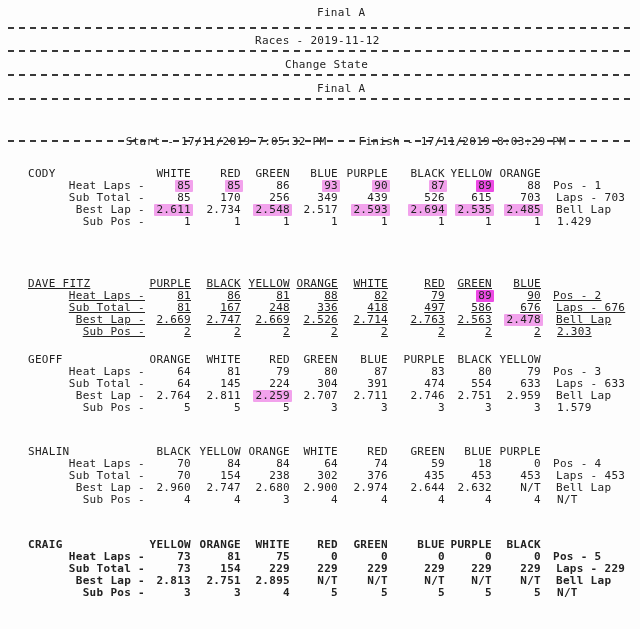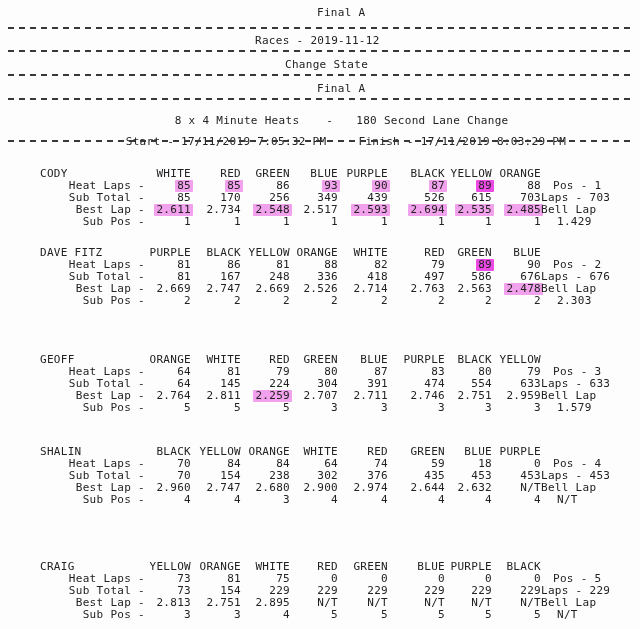--- a/index.html
+++ b/index.html
@@ -14,24 +14,24 @@
     position:absolute; left:8px; width:627px; height:2px;
     background:repeating-linear-gradient(90deg,#383838 0px,#383838 6px,transparent 6px,transparent 11px);
   }
   .gap-sep { margin-left:27px; }
   .gap-right { margin-left:23px; }
   .gap-finish { margin-left:32px; }
 
   .block { position:absolute; left:0; width:640px; height:60px; }
   .row { display:flex; height:12px; line-height:12px; white-space:pre; }
   .c-label { flex:0 0 145px; width:145px; text-align:right; }
-  .c-name  { flex:0 0 145px; width:145px; text-align:left; padding-left:40px; box-sizing:border-box; }
+  .c-name  { flex:0 0 145px; width:145px; text-align:left; padding-left:28px; box-sizing:border-box; }
   .c-val   { flex:0 0 auto; text-align:right; }
   .c-right { flex:0 0 auto; white-space:pre; }
-  .pl1  { padding-left:0; }
+  .pl1  { padding-left:15px; }
   .pl12 { padding-left:12px; }
   .pl16 { padding-left:16px; }
   .hl { display:inline-block; padding:0 2px; margin-right:-2px; border-radius:1px; }
   .hl-pink    { background:var(--hl-pink,#f2a2ec); }
   .hl-magenta { background:var(--hl-magenta,#ec4ae4); }
 </style>
 </head>
 <body>
 
 <div class="page">
@@ -41,59 +41,56 @@
 
   <div class="hline" style="top:35px;left:255px">Races - 2019-11-12</div>
   <div class="divider" style="top:50px"></div>
 
   <div class="hline" style="top:59px;left:285px">Change State</div>
   <div class="divider" style="top:74px"></div>
 
   <div class="hline" style="top:83px;left:317px">Final A</div>
   <div class="divider" style="top:98px"></div>
 
-  <div class="hline" style="top:104px;left:147px">
-    <span>8 x 4 Minute Heats</span><span class="gap-sep">-</span><span class="gap-right">180 Second Lane Change</span>
-  </div>
 
   <div class="hline" style="top:125px;left:98px">
     <span>Start - 17/11/2019 7:05:32 PM</span><span class="gap-finish">Finish - 17/11/2019 8:03:29 PM</span>
   </div>
   <div class="divider" style="top:140px"></div>
 
   <div id="blocks">
       <div class="block" style="top: 168px;">
         <div class="row"><span class="c-name">CODY</span><span class="c-val" style="flex-basis: 46px; width: 46px;">WHITE</span><span class="c-val" style="flex-basis: 50px; width: 50px;">RED</span><span class="c-val" style="flex-basis: 49px; width: 49px;">GREEN</span><span class="c-val" style="flex-basis: 48px; width: 48px;">BLUE</span><span class="c-val" style="flex-basis: 50px; width: 50px;">PURPLE</span><span class="c-val" style="flex-basis: 57px; width: 57px;">BLACK</span><span class="c-val" style="flex-basis: 47px; width: 47px;">YELLOW</span><span class="c-val" style="flex-basis: 49px; width: 49px;">ORANGE</span></div>
         <div class="row"><span class="c-label">Heat Laps -</span><span class="c-val" style="flex-basis: 46px; width: 46px;"><span class="hl hl-pink">85</span></span><span class="c-val" style="flex-basis: 50px; width: 50px;"><span class="hl hl-pink">85</span></span><span class="c-val" style="flex-basis: 49px; width: 49px;">86</span><span class="c-val" style="flex-basis: 48px; width: 48px;"><span class="hl hl-pink">93</span></span><span class="c-val" style="flex-basis: 50px; width: 50px;"><span class="hl hl-pink">90</span></span><span class="c-val" style="flex-basis: 57px; width: 57px;"><span class="hl hl-pink">87</span></span><span class="c-val" style="flex-basis: 47px; width: 47px;"><span class="hl hl-magenta">89</span></span><span class="c-val" style="flex-basis: 49px; width: 49px;">88</span><span class="c-right pl12">Pos - 1</span></div>
         <div class="row"><span class="c-label">Sub Total -</span><span class="c-val" style="flex-basis: 46px; width: 46px;">85</span><span class="c-val" style="flex-basis: 50px; width: 50px;">170</span><span class="c-val" style="flex-basis: 49px; width: 49px;">256</span><span class="c-val" style="flex-basis: 48px; width: 48px;">349</span><span class="c-val" style="flex-basis: 50px; width: 50px;">439</span><span class="c-val" style="flex-basis: 57px; width: 57px;">526</span><span class="c-val" style="flex-basis: 47px; width: 47px;">615</span><span class="c-val" style="flex-basis: 49px; width: 49px;">703</span><span class="c-right pl1">Laps - 703</span></div>
         <div class="row"><span class="c-label">Best Lap -</span><span class="c-val" style="flex-basis: 46px; width: 46px;"><span class="hl hl-pink">2.611</span></span><span class="c-val" style="flex-basis: 50px; width: 50px;">2.734</span><span class="c-val" style="flex-basis: 49px; width: 49px;"><span class="hl hl-pink">2.548</span></span><span class="c-val" style="flex-basis: 48px; width: 48px;">2.517</span><span class="c-val" style="flex-basis: 50px; width: 50px;"><span class="hl hl-pink">2.593</span></span><span class="c-val" style="flex-basis: 57px; width: 57px;"><span class="hl hl-pink">2.694</span></span><span class="c-val" style="flex-basis: 47px; width: 47px;"><span class="hl hl-pink">2.535</span></span><span class="c-val" style="flex-basis: 49px; width: 49px;"><span class="hl hl-pink">2.485</span></span><span class="c-right pl1">Bell Lap</span></div>
         <div class="row"><span class="c-label">Sub Pos -</span><span class="c-val" style="flex-basis: 46px; width: 46px;">1</span><span class="c-val" style="flex-basis: 50px; width: 50px;">1</span><span class="c-val" style="flex-basis: 49px; width: 49px;">1</span><span class="c-val" style="flex-basis: 48px; width: 48px;">1</span><span class="c-val" style="flex-basis: 50px; width: 50px;">1</span><span class="c-val" style="flex-basis: 57px; width: 57px;">1</span><span class="c-val" style="flex-basis: 47px; width: 47px;">1</span><span class="c-val" style="flex-basis: 49px; width: 49px;">1</span><span class="c-right pl16">1.429</span></div>
       </div>
-      <div class="block" style="top: 247px;">
+      <div class="block" style="top: 278px; text-decoration: underline;">
         <div class="row"><span class="c-name">DAVE FITZ</span><span class="c-val" style="flex-basis: 46px; width: 46px;">PURPLE</span><span class="c-val" style="flex-basis: 50px; width: 50px;">BLACK</span><span class="c-val" style="flex-basis: 49px; width: 49px;">YELLOW</span><span class="c-val" style="flex-basis: 48px; width: 48px;">ORANGE</span><span class="c-val" style="flex-basis: 50px; width: 50px;">WHITE</span><span class="c-val" style="flex-basis: 57px; width: 57px;">RED</span><span class="c-val" style="flex-basis: 47px; width: 47px;">GREEN</span><span class="c-val" style="flex-basis: 49px; width: 49px;">BLUE</span></div>
         <div class="row"><span class="c-label">Heat Laps -</span><span class="c-val" style="flex-basis: 46px; width: 46px;">81</span><span class="c-val" style="flex-basis: 50px; width: 50px;">86</span><span class="c-val" style="flex-basis: 49px; width: 49px;">81</span><span class="c-val" style="flex-basis: 48px; width: 48px;">88</span><span class="c-val" style="flex-basis: 50px; width: 50px;">82</span><span class="c-val" style="flex-basis: 57px; width: 57px;">79</span><span class="c-val" style="flex-basis: 47px; width: 47px;"><span class="hl hl-magenta">89</span></span><span class="c-val" style="flex-basis: 49px; width: 49px;">90</span><span class="c-right pl12">Pos - 2</span></div>
         <div class="row"><span class="c-label">Sub Total -</span><span class="c-val" style="flex-basis: 46px; width: 46px;">81</span><span class="c-val" style="flex-basis: 50px; width: 50px;">167</span><span class="c-val" style="flex-basis: 49px; width: 49px;">248</span><span class="c-val" style="flex-basis: 48px; width: 48px;">336</span><span class="c-val" style="flex-basis: 50px; width: 50px;">418</span><span class="c-val" style="flex-basis: 57px; width: 57px;">497</span><span class="c-val" style="flex-basis: 47px; width: 47px;">586</span><span class="c-val" style="flex-basis: 49px; width: 49px;">676</span><span class="c-right pl1">Laps - 676</span></div>
         <div class="row"><span class="c-label">Best Lap -</span><span class="c-val" style="flex-basis: 46px; width: 46px;">2.669</span><span class="c-val" style="flex-basis: 50px; width: 50px;">2.747</span><span class="c-val" style="flex-basis: 49px; width: 49px;">2.669</span><span class="c-val" style="flex-basis: 48px; width: 48px;">2.526</span><span class="c-val" style="flex-basis: 50px; width: 50px;">2.714</span><span class="c-val" style="flex-basis: 57px; width: 57px;">2.763</span><span class="c-val" style="flex-basis: 47px; width: 47px;">2.563</span><span class="c-val" style="flex-basis: 49px; width: 49px;"><span class="hl hl-pink">2.478</span></span><span class="c-right pl1">Bell Lap</span></div>
         <div class="row"><span class="c-label">Sub Pos -</span><span class="c-val" style="flex-basis: 46px; width: 46px;">2</span><span class="c-val" style="flex-basis: 50px; width: 50px;">2</span><span class="c-val" style="flex-basis: 49px; width: 49px;">2</span><span class="c-val" style="flex-basis: 48px; width: 48px;">2</span><span class="c-val" style="flex-basis: 50px; width: 50px;">2</span><span class="c-val" style="flex-basis: 57px; width: 57px;">2</span><span class="c-val" style="flex-basis: 47px; width: 47px;">2</span><span class="c-val" style="flex-basis: 49px; width: 49px;">2</span><span class="c-right pl16">2.303</span></div>
       </div>
       <div class="block" style="top: 354px;">
         <div class="row"><span class="c-name">GEOFF</span><span class="c-val" style="flex-basis: 46px; width: 46px;">ORANGE</span><span class="c-val" style="flex-basis: 50px; width: 50px;">WHITE</span><span class="c-val" style="flex-basis: 49px; width: 49px;">RED</span><span class="c-val" style="flex-basis: 48px; width: 48px;">GREEN</span><span class="c-val" style="flex-basis: 50px; width: 50px;">BLUE</span><span class="c-val" style="flex-basis: 57px; width: 57px;">PURPLE</span><span class="c-val" style="flex-basis: 47px; width: 47px;">BLACK</span><span class="c-val" style="flex-basis: 49px; width: 49px;">YELLOW</span></div>
         <div class="row"><span class="c-label">Heat Laps -</span><span class="c-val" style="flex-basis: 46px; width: 46px;">64</span><span class="c-val" style="flex-basis: 50px; width: 50px;">81</span><span class="c-val" style="flex-basis: 49px; width: 49px;">79</span><span class="c-val" style="flex-basis: 48px; width: 48px;">80</span><span class="c-val" style="flex-basis: 50px; width: 50px;">87</span><span class="c-val" style="flex-basis: 57px; width: 57px;">83</span><span class="c-val" style="flex-basis: 47px; width: 47px;">80</span><span class="c-val" style="flex-basis: 49px; width: 49px;">79</span><span class="c-right pl12">Pos - 3</span></div>
         <div class="row"><span class="c-label">Sub Total -</span><span class="c-val" style="flex-basis: 46px; width: 46px;">64</span><span class="c-val" style="flex-basis: 50px; width: 50px;">145</span><span class="c-val" style="flex-basis: 49px; width: 49px;">224</span><span class="c-val" style="flex-basis: 48px; width: 48px;">304</span><span class="c-val" style="flex-basis: 50px; width: 50px;">391</span><span class="c-val" style="flex-basis: 57px; width: 57px;">474</span><span class="c-val" style="flex-basis: 47px; width: 47px;">554</span><span class="c-val" style="flex-basis: 49px; width: 49px;">633</span><span class="c-right pl1">Laps - 633</span></div>
         <div class="row"><span class="c-label">Best Lap -</span><span class="c-val" style="flex-basis: 46px; width: 46px;">2.764</span><span class="c-val" style="flex-basis: 50px; width: 50px;">2.811</span><span class="c-val" style="flex-basis: 49px; width: 49px;"><span class="hl hl-pink">2.259</span></span><span class="c-val" style="flex-basis: 48px; width: 48px;">2.707</span><span class="c-val" style="flex-basis: 50px; width: 50px;">2.711</span><span class="c-val" style="flex-basis: 57px; width: 57px;">2.746</span><span class="c-val" style="flex-basis: 47px; width: 47px;">2.751</span><span class="c-val" style="flex-basis: 49px; width: 49px;">2.959</span><span class="c-right pl1">Bell Lap</span></div>
         <div class="row"><span class="c-label">Sub Pos -</span><span class="c-val" style="flex-basis: 46px; width: 46px;">5</span><span class="c-val" style="flex-basis: 50px; width: 50px;">5</span><span class="c-val" style="flex-basis: 49px; width: 49px;">5</span><span class="c-val" style="flex-basis: 48px; width: 48px;">3</span><span class="c-val" style="flex-basis: 50px; width: 50px;">3</span><span class="c-val" style="flex-basis: 57px; width: 57px;">3</span><span class="c-val" style="flex-basis: 47px; width: 47px;">3</span><span class="c-val" style="flex-basis: 49px; width: 49px;">3</span><span class="c-right pl16">1.579</span></div>
       </div>
       <div class="block" style="top: 446px;">
         <div class="row"><span class="c-name">SHALIN</span><span class="c-val" style="flex-basis: 46px; width: 46px;">BLACK</span><span class="c-val" style="flex-basis: 50px; width: 50px;">YELLOW</span><span class="c-val" style="flex-basis: 49px; width: 49px;">ORANGE</span><span class="c-val" style="flex-basis: 48px; width: 48px;">WHITE</span><span class="c-val" style="flex-basis: 50px; width: 50px;">RED</span><span class="c-val" style="flex-basis: 57px; width: 57px;">GREEN</span><span class="c-val" style="flex-basis: 47px; width: 47px;">BLUE</span><span class="c-val" style="flex-basis: 49px; width: 49px;">PURPLE</span></div>
         <div class="row"><span class="c-label">Heat Laps -</span><span class="c-val" style="flex-basis: 46px; width: 46px;">70</span><span class="c-val" style="flex-basis: 50px; width: 50px;">84</span><span class="c-val" style="flex-basis: 49px; width: 49px;">84</span><span class="c-val" style="flex-basis: 48px; width: 48px;">64</span><span class="c-val" style="flex-basis: 50px; width: 50px;">74</span><span class="c-val" style="flex-basis: 57px; width: 57px;">59</span><span class="c-val" style="flex-basis: 47px; width: 47px;">18</span><span class="c-val" style="flex-basis: 49px; width: 49px;">0</span><span class="c-right pl12">Pos - 4</span></div>
         <div class="row"><span class="c-label">Sub Total -</span><span class="c-val" style="flex-basis: 46px; width: 46px;">70</span><span class="c-val" style="flex-basis: 50px; width: 50px;">154</span><span class="c-val" style="flex-basis: 49px; width: 49px;">238</span><span class="c-val" style="flex-basis: 48px; width: 48px;">302</span><span class="c-val" style="flex-basis: 50px; width: 50px;">376</span><span class="c-val" style="flex-basis: 57px; width: 57px;">435</span><span class="c-val" style="flex-basis: 47px; width: 47px;">453</span><span class="c-val" style="flex-basis: 49px; width: 49px;">453</span><span class="c-right pl1">Laps - 453</span></div>
         <div class="row"><span class="c-label">Best Lap -</span><span class="c-val" style="flex-basis: 46px; width: 46px;">2.960</span><span class="c-val" style="flex-basis: 50px; width: 50px;">2.747</span><span class="c-val" style="flex-basis: 49px; width: 49px;">2.680</span><span class="c-val" style="flex-basis: 48px; width: 48px;">2.900</span><span class="c-val" style="flex-basis: 50px; width: 50px;">2.974</span><span class="c-val" style="flex-basis: 57px; width: 57px;">2.644</span><span class="c-val" style="flex-basis: 47px; width: 47px;">2.632</span><span class="c-val" style="flex-basis: 49px; width: 49px;">N/T</span><span class="c-right pl1">Bell Lap</span></div>
         <div class="row"><span class="c-label">Sub Pos -</span><span class="c-val" style="flex-basis: 46px; width: 46px;">4</span><span class="c-val" style="flex-basis: 50px; width: 50px;">4</span><span class="c-val" style="flex-basis: 49px; width: 49px;">3</span><span class="c-val" style="flex-basis: 48px; width: 48px;">4</span><span class="c-val" style="flex-basis: 50px; width: 50px;">4</span><span class="c-val" style="flex-basis: 57px; width: 57px;">4</span><span class="c-val" style="flex-basis: 47px; width: 47px;">4</span><span class="c-val" style="flex-basis: 49px; width: 49px;">4</span><span class="c-right pl16">N/T</span></div>
       </div>
-      <div class="block" style="top: 561px;">
+      <div class="block" style="top: 539px; font-weight: bold;">
         <div class="row"><span class="c-name">CRAIG</span><span class="c-val" style="flex-basis: 46px; width: 46px;">YELLOW</span><span class="c-val" style="flex-basis: 50px; width: 50px;">ORANGE</span><span class="c-val" style="flex-basis: 49px; width: 49px;">WHITE</span><span class="c-val" style="flex-basis: 48px; width: 48px;">RED</span><span class="c-val" style="flex-basis: 50px; width: 50px;">GREEN</span><span class="c-val" style="flex-basis: 57px; width: 57px;">BLUE</span><span class="c-val" style="flex-basis: 47px; width: 47px;">PURPLE</span><span class="c-val" style="flex-basis: 49px; width: 49px;">BLACK</span></div>
         <div class="row"><span class="c-label">Heat Laps -</span><span class="c-val" style="flex-basis: 46px; width: 46px;">73</span><span class="c-val" style="flex-basis: 50px; width: 50px;">81</span><span class="c-val" style="flex-basis: 49px; width: 49px;">75</span><span class="c-val" style="flex-basis: 48px; width: 48px;">0</span><span class="c-val" style="flex-basis: 50px; width: 50px;">0</span><span class="c-val" style="flex-basis: 57px; width: 57px;">0</span><span class="c-val" style="flex-basis: 47px; width: 47px;">0</span><span class="c-val" style="flex-basis: 49px; width: 49px;">0</span><span class="c-right pl12">Pos - 5</span></div>
         <div class="row"><span class="c-label">Sub Total -</span><span class="c-val" style="flex-basis: 46px; width: 46px;">73</span><span class="c-val" style="flex-basis: 50px; width: 50px;">154</span><span class="c-val" style="flex-basis: 49px; width: 49px;">229</span><span class="c-val" style="flex-basis: 48px; width: 48px;">229</span><span class="c-val" style="flex-basis: 50px; width: 50px;">229</span><span class="c-val" style="flex-basis: 57px; width: 57px;">229</span><span class="c-val" style="flex-basis: 47px; width: 47px;">229</span><span class="c-val" style="flex-basis: 49px; width: 49px;">229</span><span class="c-right pl1">Laps - 229</span></div>
         <div class="row"><span class="c-label">Best Lap -</span><span class="c-val" style="flex-basis: 46px; width: 46px;">2.813</span><span class="c-val" style="flex-basis: 50px; width: 50px;">2.751</span><span class="c-val" style="flex-basis: 49px; width: 49px;">2.895</span><span class="c-val" style="flex-basis: 48px; width: 48px;">N/T</span><span class="c-val" style="flex-basis: 50px; width: 50px;">N/T</span><span class="c-val" style="flex-basis: 57px; width: 57px;">N/T</span><span class="c-val" style="flex-basis: 47px; width: 47px;">N/T</span><span class="c-val" style="flex-basis: 49px; width: 49px;">N/T</span><span class="c-right pl1">Bell Lap</span></div>
         <div class="row"><span class="c-label">Sub Pos -</span><span class="c-val" style="flex-basis: 46px; width: 46px;">3</span><span class="c-val" style="flex-basis: 50px; width: 50px;">3</span><span class="c-val" style="flex-basis: 49px; width: 49px;">4</span><span class="c-val" style="flex-basis: 48px; width: 48px;">5</span><span class="c-val" style="flex-basis: 50px; width: 50px;">5</span><span class="c-val" style="flex-basis: 57px; width: 57px;">5</span><span class="c-val" style="flex-basis: 47px; width: 47px;">5</span><span class="c-val" style="flex-basis: 49px; width: 49px;">5</span><span class="c-right pl16">N/T</span></div>
       </div>
     </div>
 </div>
 
 </body></html>

